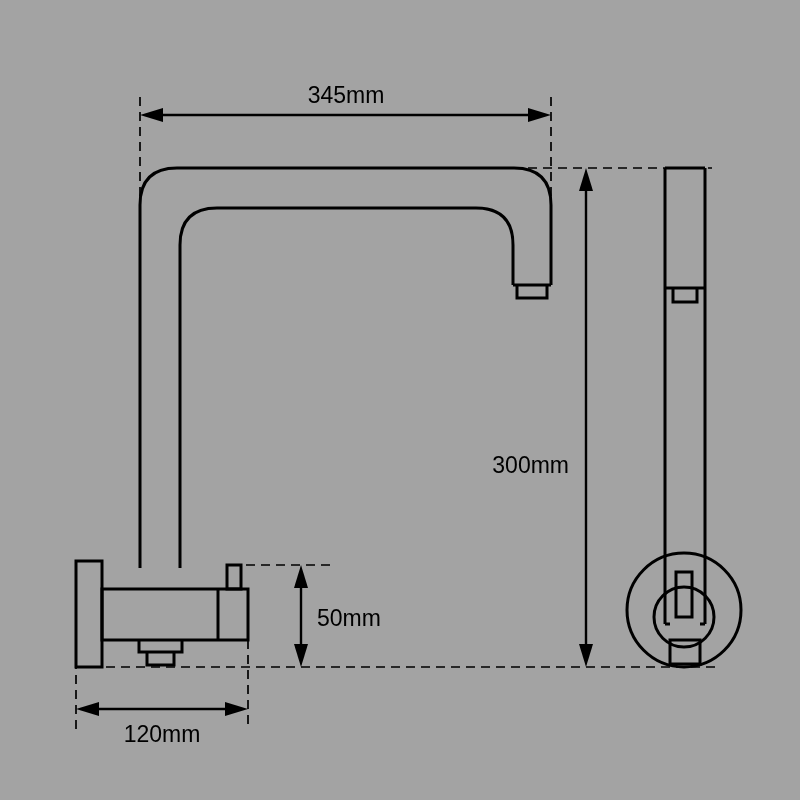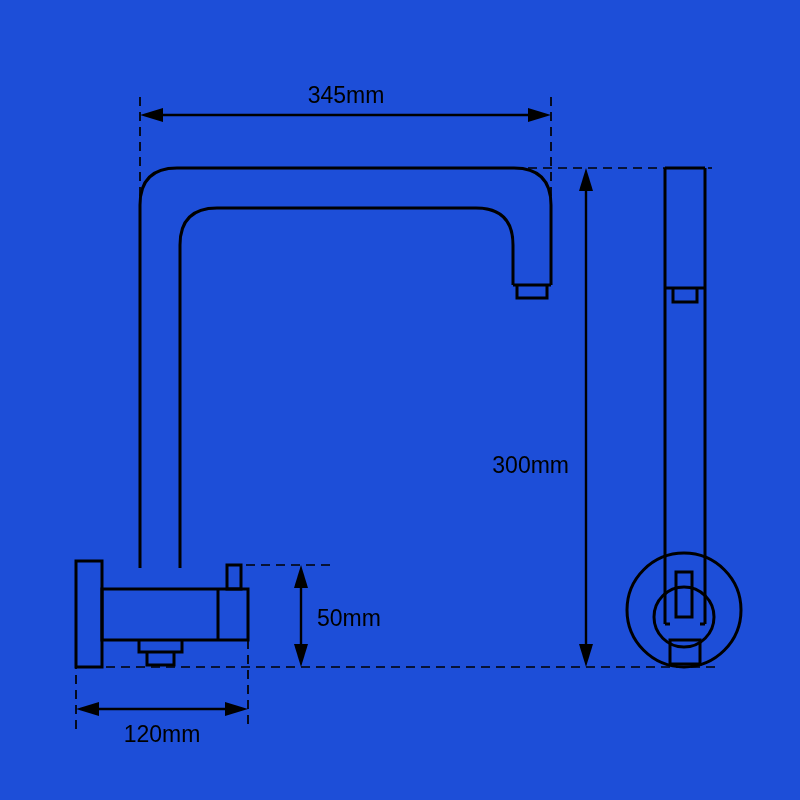--- a/index.html
+++ b/index.html
@@ -7,21 +7,21 @@
     padding: 0;
     background: #ffffff;
   }
   body {
     font-family: "Liberation Sans", sans-serif;
   }
   #drawing-root {
     position: relative;
     width: 800px;
     height: 800px;
-    background: #1d4ed8;
+    background: #a3a3a3;
     overflow: hidden;
   }
   svg#technical-drawing {
     display: block;
     width: 800px;
     height: 800px;
   }
   .dim-text {
     font-family: "Liberation Sans", sans-serif;
     font-size: 23px;

